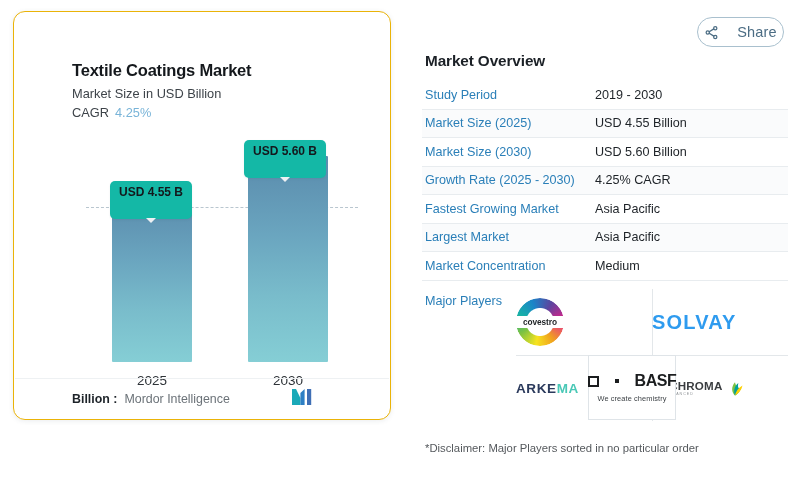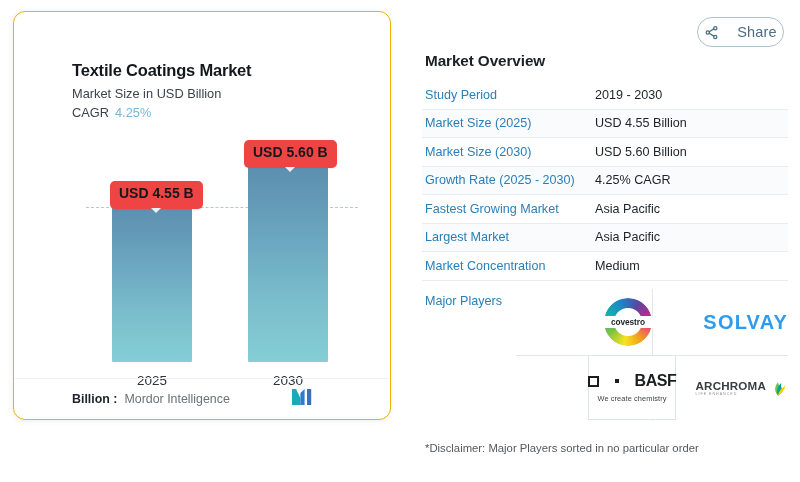--- a/index.html
+++ b/index.html
@@ -119,24 +119,24 @@
     width: 80px;
     text-align: center;
     font-size: 13.5px;
     color: #2e3338;
   }
   #xl-2025 { left: 84px; }
   #xl-2030 { left: 220px; }
 
   .value-badge {
     position: absolute;
-    background: #ef4444;
+    background: #14b8a6;
     border-radius: 5px;
-    padding: 4px 9px 8px;
-    font-size: 14px;
+    padding: 4px 9px 20px;
+    font-size: 12px;
     font-weight: bold;
     color: #14181c;
     white-space: nowrap;
     box-shadow: 0 1px 2px rgba(60,80,100,.10);
   }
   .value-badge::after {
     content: "";
     position: absolute;
     left: 50%;
     bottom: -4px;
@@ -247,21 +247,21 @@
     right: 0;
     height: 1px;
     background: #e3e7ea;
   }
   .cell {
     position: absolute;
     width: 136px;
     height: 66px;
     display: flex;
     align-items: center;
-    justify-content: flex-end;
+    justify-content: flex-start;
   }
   #cell-tl { left: 0;    top: 0;   }
   #cell-tr { left: 136px; top: 0;  }
   #cell-bl { left: 0;    top: 66px;}
   #cell-br { left: 136px; top: 66px;}
 
   
   .covestro-wrap { position: relative; width: 48px; height: 48px; }
   .covestro-ring {
     position: absolute; inset: 0;

